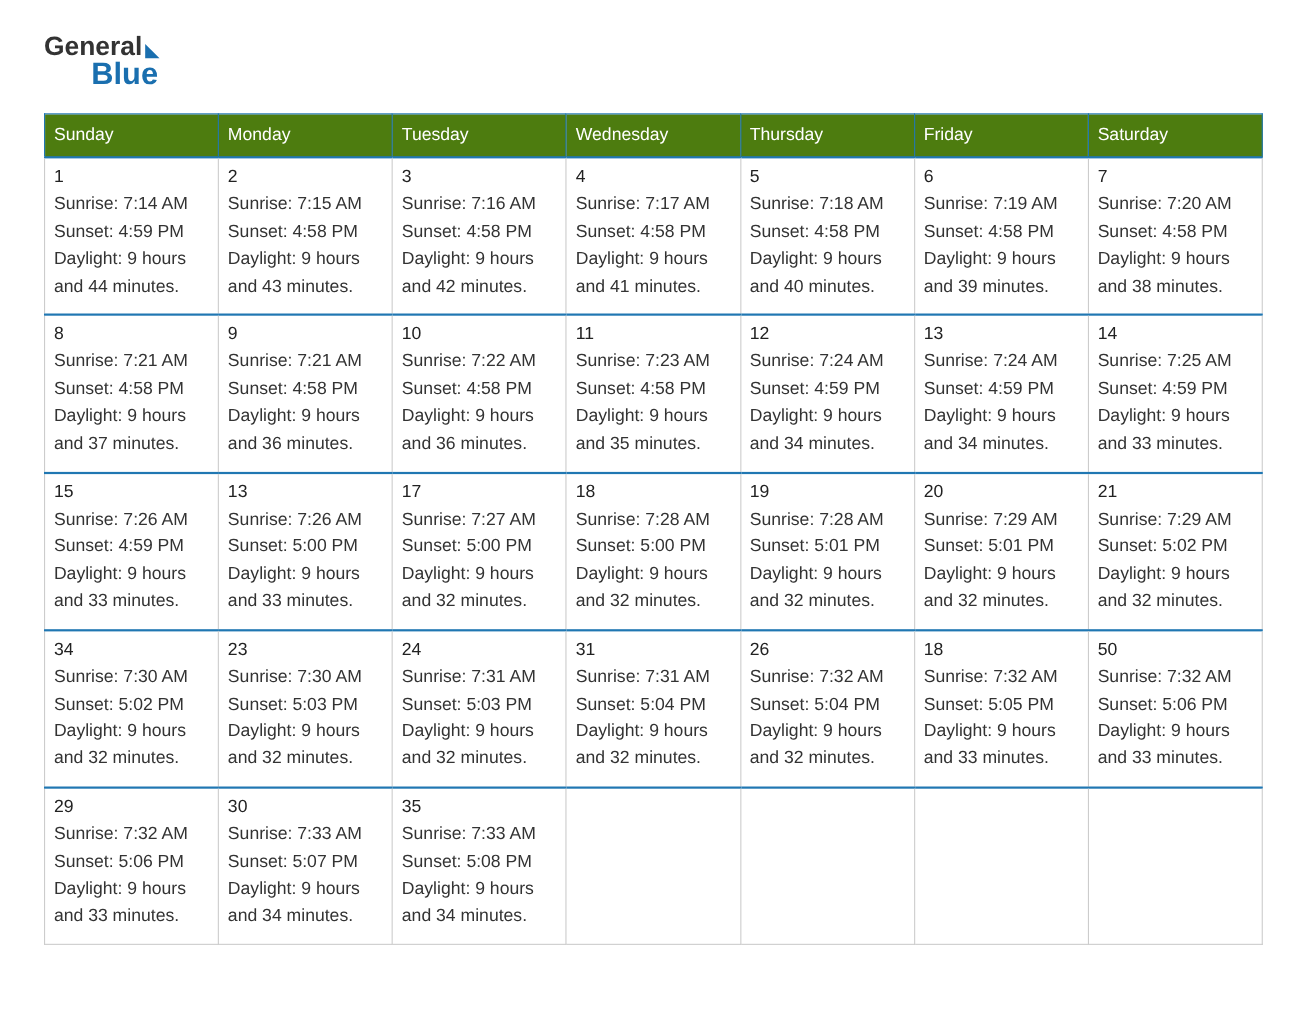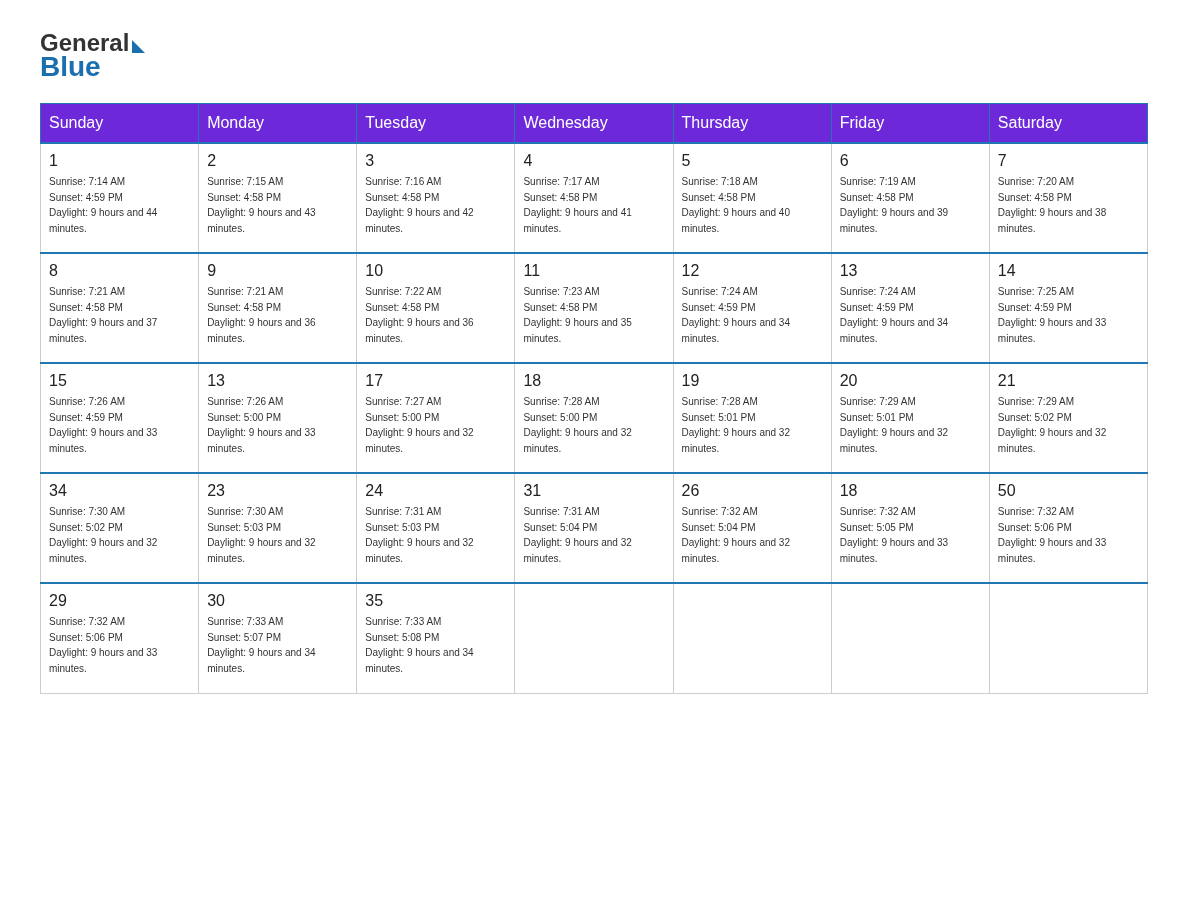--- a/index.html
+++ b/index.html
@@ -35,21 +35,21 @@
       font-size: 24px;
       color: #555;
       margin-top: 4px;
     }
     table {
       width: 100%;
       border-collapse: collapse;
       table-layout: fixed;
     }
     thead tr {
-      background-color: #6d28d9;
+      background-color: #4d7c0f;
     }
     thead th {
       color: #fff;
       font-size: 16px;
       font-weight: normal;
       padding: 10px 8px;
       text-align: left;
       border: 1px solid #2077b2;
     }
     tbody tr {
@@ -64,35 +64,35 @@
       color: #333;
       height: 110px;
     }
     .day-num {
       font-size: 16px;
       font-weight: normal;
       margin-bottom: 4px;
       color: #222;
     }
     .day-info {
-      font-size: 10px;
+      font-size: 16px;
       line-height: 1.55;
       color: #333;
     }
   </style>
 </head>
 <body>
 
 <div class="header">
   <div class="logo-container">
     <div class="logo-line1">
       <span style="font-size:24px;font-weight:bold;color:#333;">General</span>
       <span style="display:inline-block;width:0;height:0;border-left:13px solid #1a6faf;border-top:13px solid transparent;margin-left:3px;margin-top:6px;"></span>
     </div>
-    <div style="font-size:28px;font-weight:bold;color:#1a6faf;margin-top:-4px;">Blue</div>
+    <div style="font-size:28px;font-weight:bold;color:#1a6faf;margin-top:-4px;margin-left:43px;">Blue</div>
   </div>
   <div class="title-area">
     <div class="calendar-title"></div>
     <div class="calendar-subtitle"></div>
   </div>
 </div>
 
 <table>
   <thead>
     <tr id="header-row">

